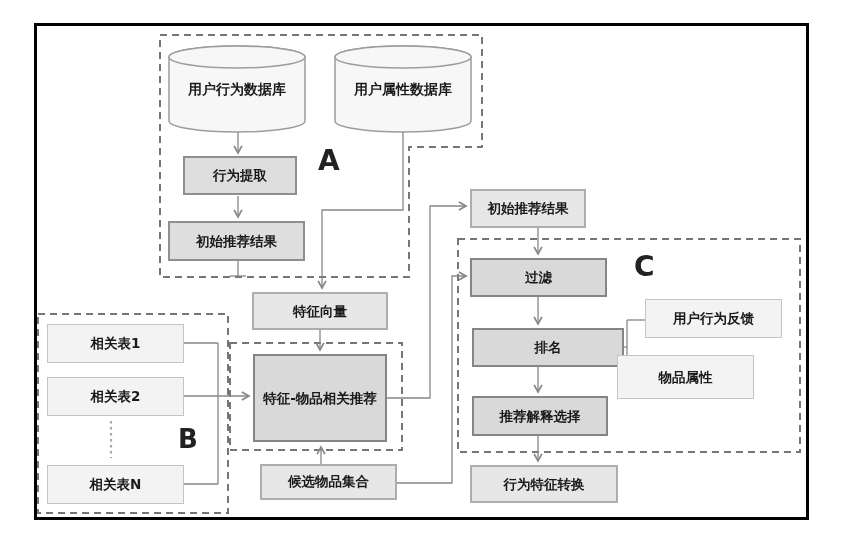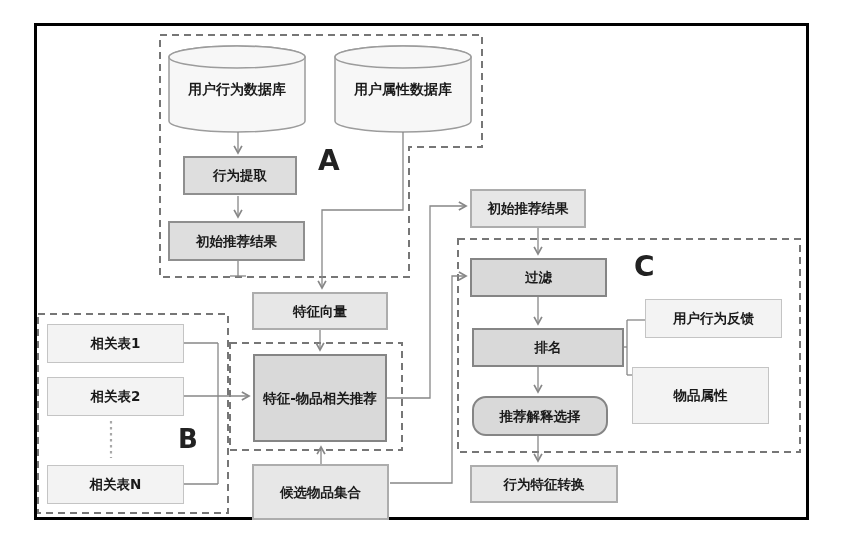--- a/index.html
+++ b/index.html
@@ -90,22 +90,22 @@
 
   <div class="node lighter" style="left:47px;top:324px;width:137px;height:39px;">相关表1</div>
   <div class="node lighter" style="left:47px;top:377px;width:137px;height:39px;">相关表2</div>
   <div class="node lighter" style="left:47px;top:465px;width:137px;height:39px;">相关表N</div>
 
   <div class="node dark" style="left:253px;top:354px;width:134px;height:88px;flex-direction:row;">
     <span>特征-物品</span>
     <span>相关推荐</span>
   </div>
 
-  <div class="node light2" style="left:252px;top:464px;width:137px;height:56px;">候选物品集合</div>
+  <div class="node light2" style="left:260px;top:464px;width:137px;height:36px;font-family:Liberation Serif, serif;">候选物品集合</div>
   <div class="node light2" style="left:470px;top:189px;width:116px;height:39px;">初始推荐结果</div>
   <div class="node dark" style="left:470px;top:258px;width:137px;height:39px;">过滤</div>
   <div class="node dark" style="left:472px;top:328px;width:152px;height:39px;">排名</div>
-  <div class="node dark" style="left:472px;top:396px;width:136px;height:40px;border-radius:14px;">推荐解释选择</div>
+  <div class="node dark" style="left:472px;top:396px;width:136px;height:40px;">推荐解释选择</div>
   <div class="node light2" style="left:470px;top:465px;width:148px;height:38px;">行为特征转换</div>
   <div class="node lighter" style="left:645px;top:299px;width:137px;height:39px;">用户行为反馈</div>
-  <div class="node lighter" style="left:632px;top:355px;width:137px;height:57px;margin-top:12px;">物品属性</div>
+  <div class="node lighter" style="left:617px;top:355px;width:137px;height:44px;">物品属性</div>
 
 </div>
 
 </body></html>

